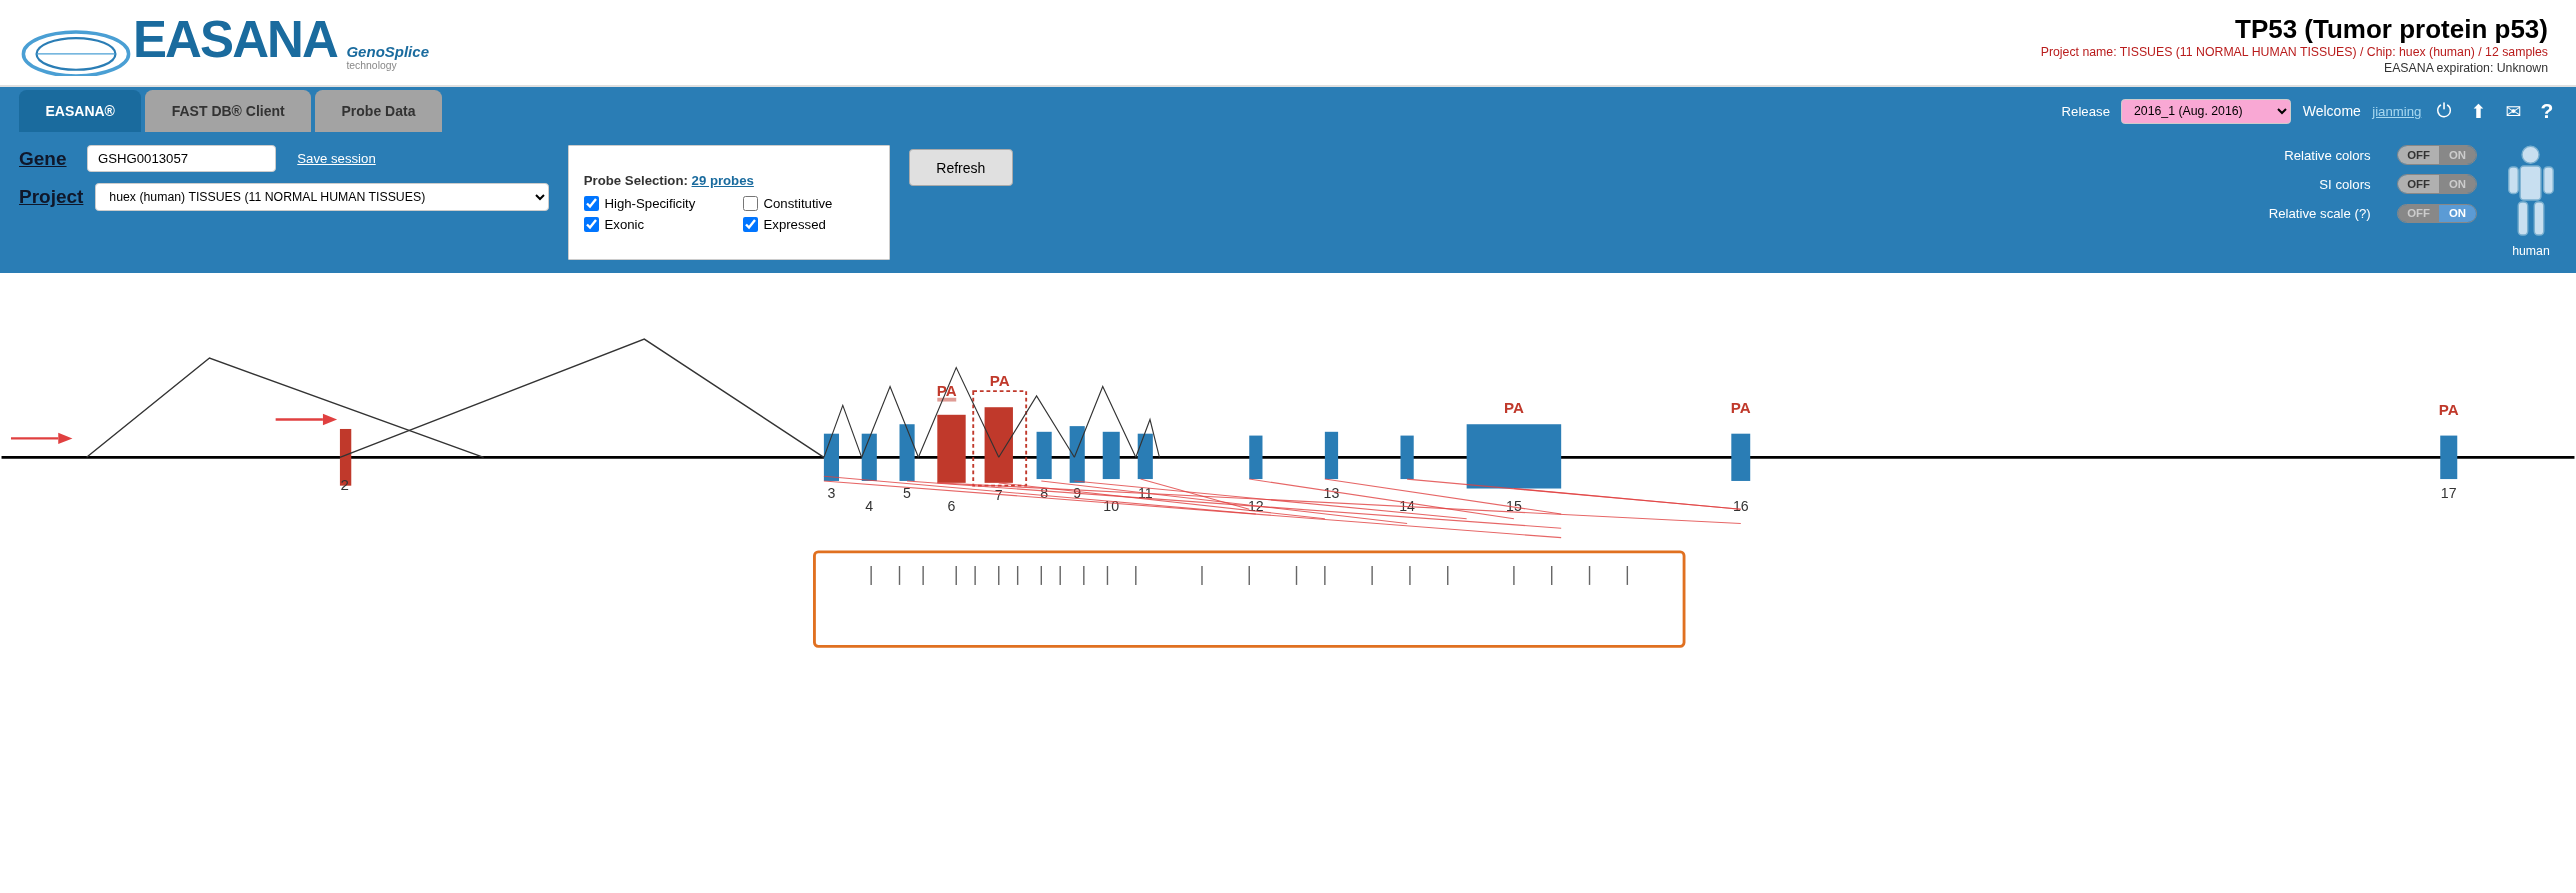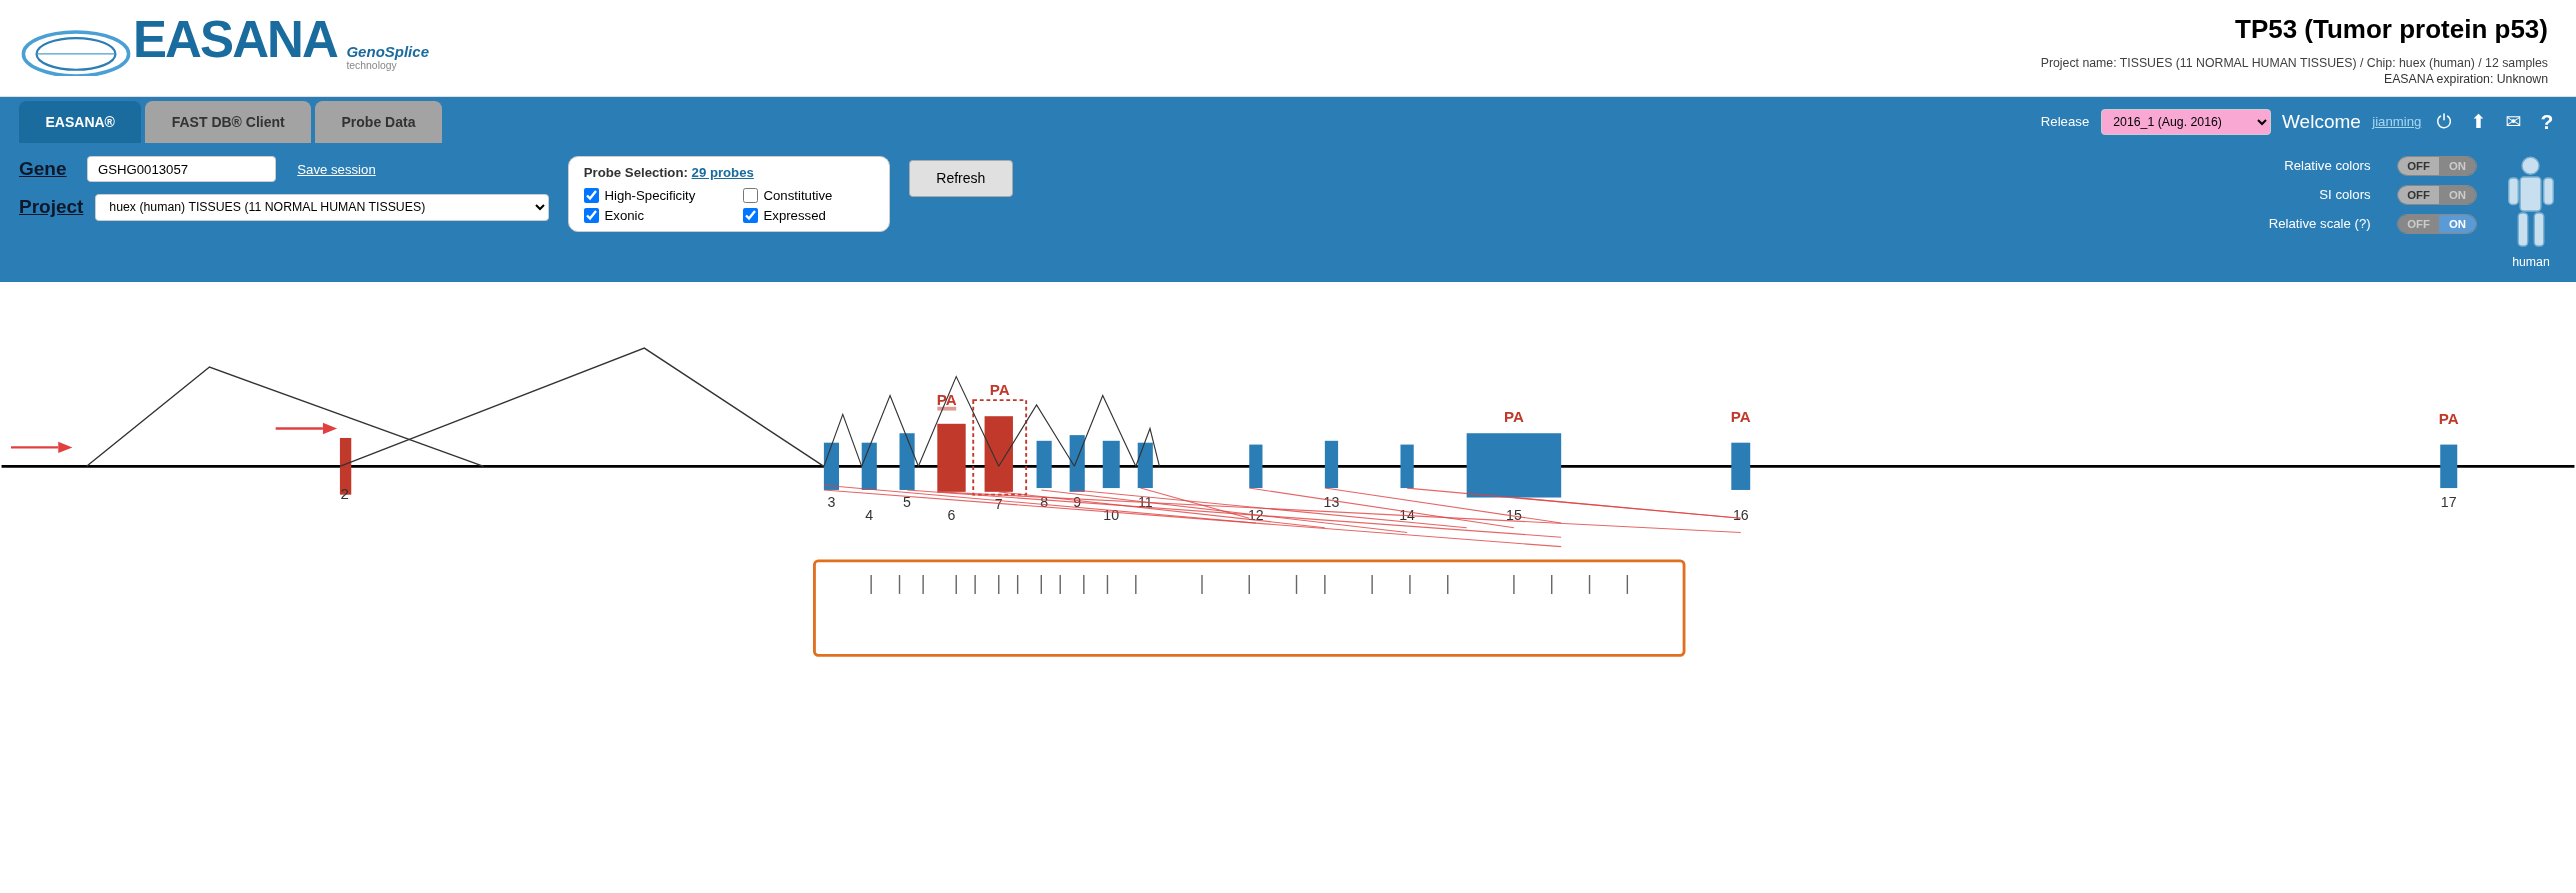--- a/index.html
+++ b/index.html
@@ -9,21 +9,21 @@
     .top-header {
       display: flex;
       justify-content: space-between;
       align-items: flex-start;
       padding: 9.5px 28px 9.5px 19px;
       background: #fff;
     }
 
     .gene-info { text-align: right; padding-top: 4.7px; }
     .gene-title { font-size: 26px; font-weight: bold; color: #000; }
-    .gene-project { font-size: 12.3px; color: #404040; margin-top: 11px; text-align: right; }
+    .gene-project { font-size: 12.3px; color: #b91c1c; margin-top: 0; text-align: right; }
     .gene-expiration { font-size: 12.3px; color: #333; margin-top: 1.9px; }
 
     
     .nav-bar {
       display: flex;
       align-items: center;
       background: #2a7db5;
       padding: 0 19px;
       height: 49px;
     }
@@ -59,21 +59,21 @@
     }
     .release-label { color: #fff; font-size: 13.2px; }
     .release-select {
       padding: 3.8px 7.6px;
       border-radius: 3.8px;
       border: 0.9px solid #ccc;
       font-size: 12.3px;
       background: #f9a8d4;
       min-width: 170px;
     }
-    .welcome-text { color: #fff; font-size: 19px; }
+    .welcome-text { color: #fff; font-size: 14px; }
     .welcome-link { color: #a8d8f0; text-decoration: underline; cursor: pointer; }
     .nav-icon-btn {
       color: #fff;
       font-size: 19px;
       cursor: pointer;
       background: none;
       border: none;
       padding: 1.9px 3.8px;
     }
 
@@ -103,22 +103,22 @@
       border: 0.9px solid #ccc;
       font-size: 12.3px;
       background: #fff;
       width: 454px;
     }
 
     
     .probe-panel {
       background: #fff;
       border: 0.9px solid #ccc;
-      border-radius: 10px;
-      padding: 8px 15px;
+      border-radius: 1px;
+      padding: 27px 15px;
       min-width: 322px;
     }
     .probe-panel-title { font-size: 13.2px; font-weight: bold; color: #333; margin-bottom: 7.6px; }
     .probe-link { color: #1a6b9e; text-decoration: underline; cursor: pointer; }
     .probe-options { display: grid; grid-template-columns: 1fr 1fr; gap: 5.7px 28px; }
     .probe-option { display: flex; align-items: center; gap: 5.7px; font-size: 13.2px; }
     .probe-checkbox { width: 15px; height: 15px; cursor: pointer; }
 
     
     .refresh-btn {

